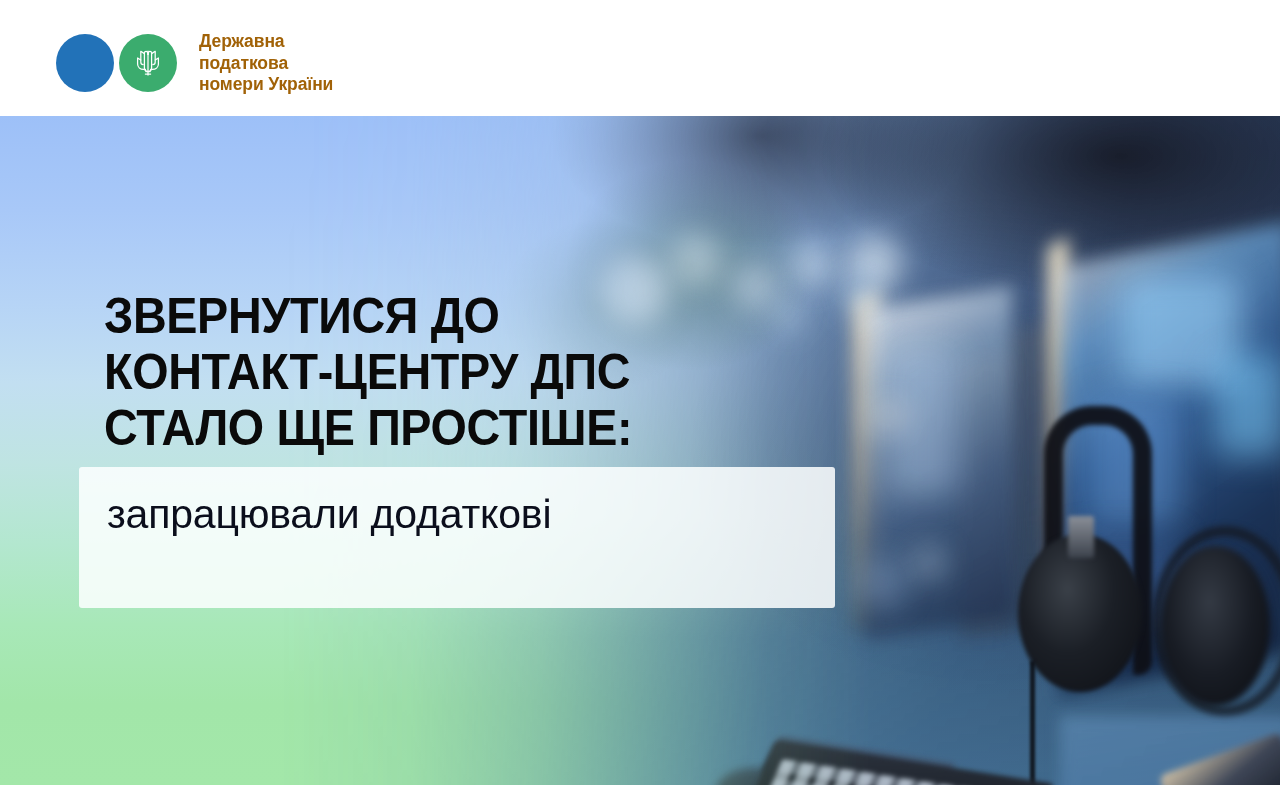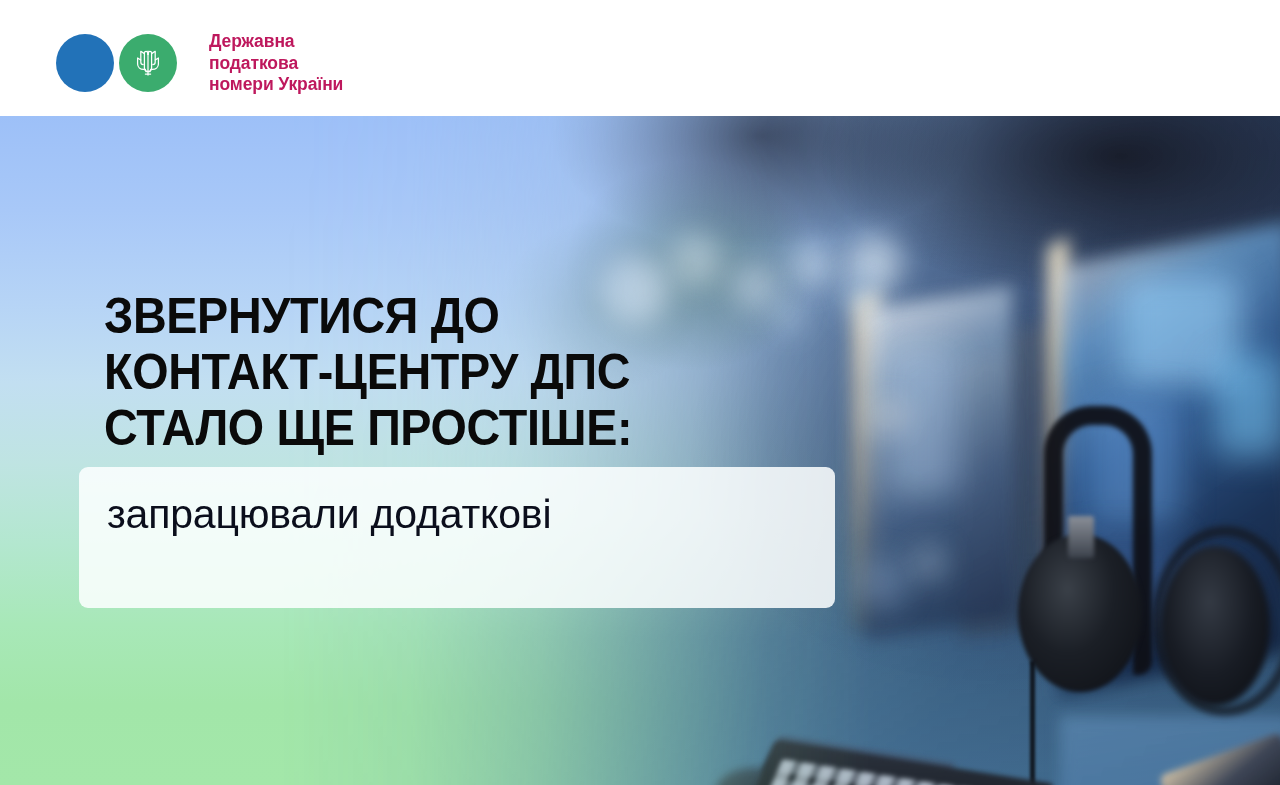--- a/index.html
+++ b/index.html
@@ -52,25 +52,25 @@
   }
   .trident {
     position: absolute;
     left: 50%;
     top: 50%;
     transform: translate(-50%, -50%);
     width: 26px;
     height: 30px;
   }
   .logo-text {
-    margin-left: 32px;
+    margin-left: 22px;
     font-size: 17.5px;
     line-height: 21.5px;
     font-weight: bold;
-    color: #be185d;
+    color: #a16207;
     letter-spacing: -0.1px;
     white-space: nowrap;
   }
 
   
   .bg-gradient {
     position: absolute;
     left: 0;
     top: 116px;
     width: 1280px;
@@ -339,21 +339,21 @@
   }
   .headline .hl-line { display: block; }
 
   .subtitle-panel {
     position: absolute;
     left: 79px;
     top: 467px;
     width: 756px;
     height: 141px;
     background: rgba(253,255,255,0.86);
-    border-radius: 9px;
+    border-radius: 3px;
     z-index: 30;
     box-sizing: border-box;
     padding: 19px 0 15px 28px;
   }
   .subtitle {
     font-size: 41px;
     line-height: 57px;
     font-weight: normal;
     color: #0b0e1c;
     letter-spacing: -0.2px;

